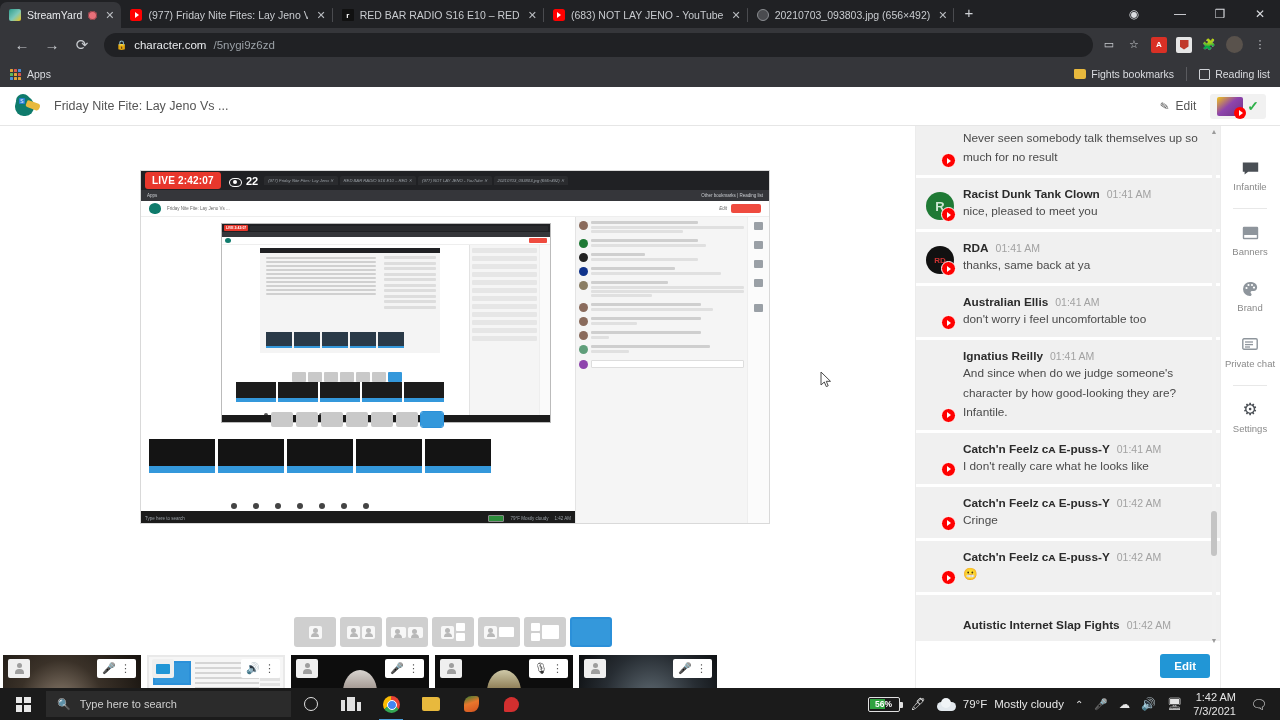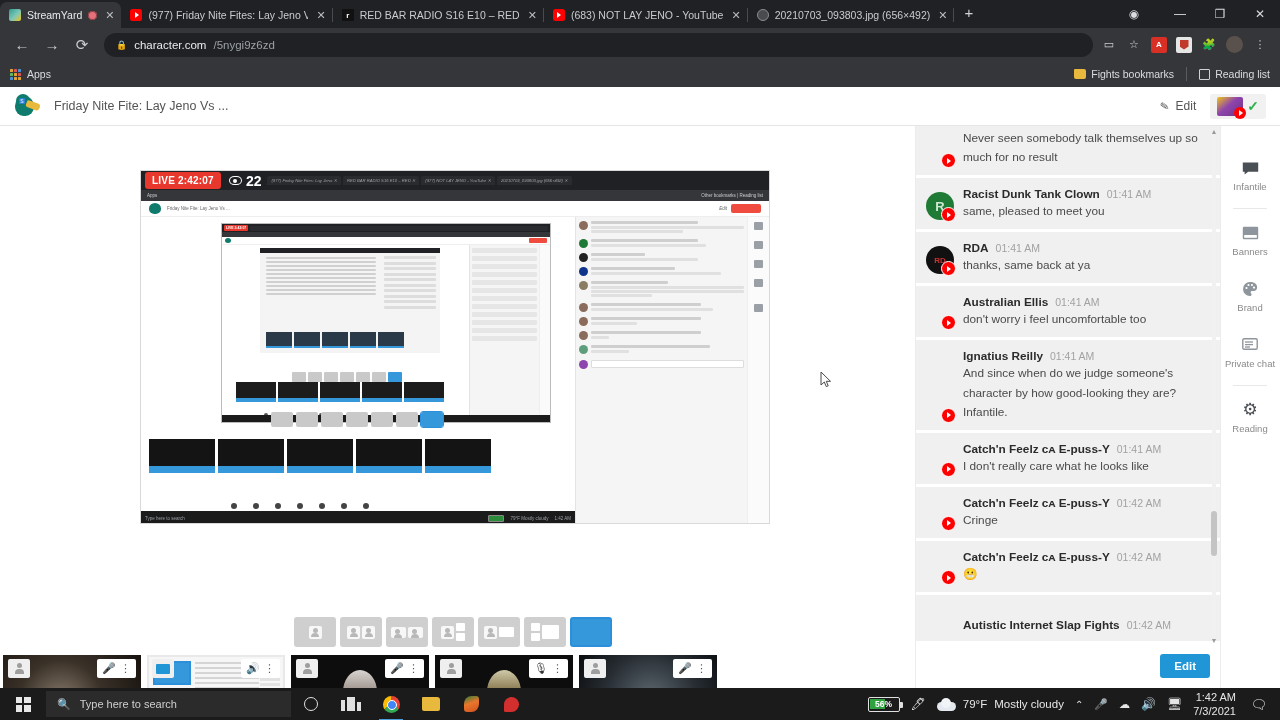--- a/index.html
+++ b/index.html
@@ -102,21 +102,21 @@
   
   .preview{
     position:absolute; left:140px; top:44px; width:630px; height:354px;
     background:#1e1e1e; overflow:hidden; border:1px solid #d9d9d9;
   }
   .pv-topbar{ height:19px; background:#202124; display:flex; align-items:center; }
   .live-badge{
     background:#e8372c; color:#fff; font-size:10px; font-weight:bold; padding:3px 7px;
     border-radius:3px; margin-left:4px; letter-spacing:.2px;
   }
-  .viewers{ display:flex; align-items:center; gap:4px; color:#fff; font-size:14px; font-weight:bold; margin-left:8px;}
+  .viewers{ display:flex; align-items:flex-end; gap:4px; color:#fff; font-size:11px; font-weight:bold; margin-left:8px;}
   .eye{ width:13px; height:9px; border:1.4px solid #fff; border-radius:50% 50% 50% 50%/60% 60% 60% 60%; position:relative;}
   .eye::after{content:""; position:absolute; left:3.5px; top:1.5px; width:4px; height:4px; background:#fff; border-radius:50%;}
   .pv-minitabs{ flex:1; display:flex; align-items:center; gap:2px; padding-left:6px; overflow:hidden;}
   .mt{ font-size:4.2px; color:#9aa0a6; background:#2a2b2e; padding:2px 4px; border-radius:2px 2px 0 0; white-space:nowrap;}
   .pv-bm{ height:11px; background:#35363a; display:flex; align-items:center; padding:0 6px; font-size:4.5px; color:#c9ccd0;}
   .pv-sy-head{ height:16px; background:#fff; display:flex; align-items:center; padding:0 8px; gap:6px; border-bottom:1px solid #eee;}
   .pv-duck{ width:12px; height:11px; background:#0f7b6c; border-radius:50% 50% 45% 45%; }
   .pv-sy-title{ font-size:4.5px; color:#666; }
   .pv-sy-right{ margin-left:auto; display:flex; align-items:center; gap:4px;}
   .pv-end{ background:#ef4b3f; width:30px; height:9px; border-radius:2px; }
@@ -805,21 +805,21 @@
           <div class="msg">
             <span class="avw">
                 <span class="av av-green">R</span>
                 <span class="ytb"></span>
               </span>
             <span class="bd">
               <span class="hdr">
                   <span class="who">Racist Dunk Tank Clown</span>
                   <span class="tm">01:41 AM</span>
                 </span>
-              <span class="tx">same, pleased to meet you</span>
+              <span class="tx">nice, pleased to meet you</span>
             </span>
           </div>
 
           <div class="msg">
             <span class="avw">
                 <span class="av av-rda">RD</span>
                 <span class="ytb"></span>
               </span>
             <span class="bd">
               <span class="hdr">
@@ -947,21 +947,21 @@
                 <line x1="3" y1="4" x2="11" y2="4" stroke="#8e959c" stroke-width="1.3"></line>
                 <line x1="3" y1="6.6" x2="11" y2="6.6" stroke="#8e959c" stroke-width="1.3"></line>
                 <line x1="3" y1="9" x2="8" y2="9" stroke="#8e959c" stroke-width="1.3"></line>
               </svg>
           </span>
           <span>Private chat</span>
         </div>
         <span class="rail-sep"></span>
         <div class="rail-item">
           <span class="rail-ico" style="font-size:17px;color:#4a4f55">⚙</span>
-          <span>Reading</span>
+          <span>Settings</span>
         </div>
       </div>
     </div>
   </div>
 
   <div class="taskbar">
     <div class="start">
       <span class="win-logo">
           <i></i>
           <i></i>

